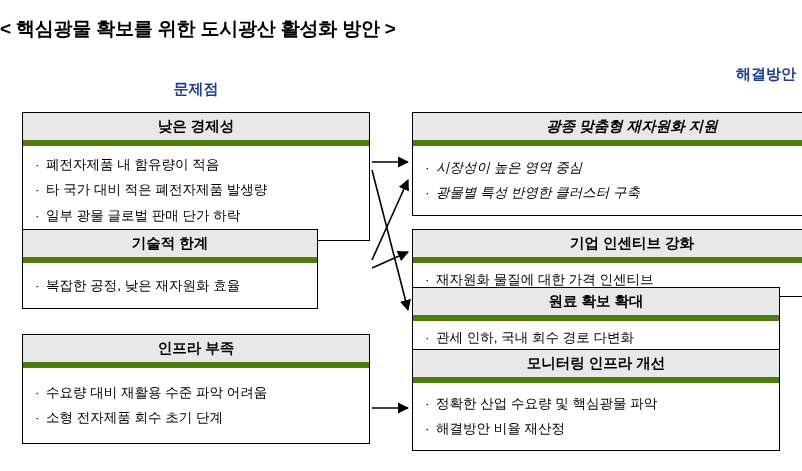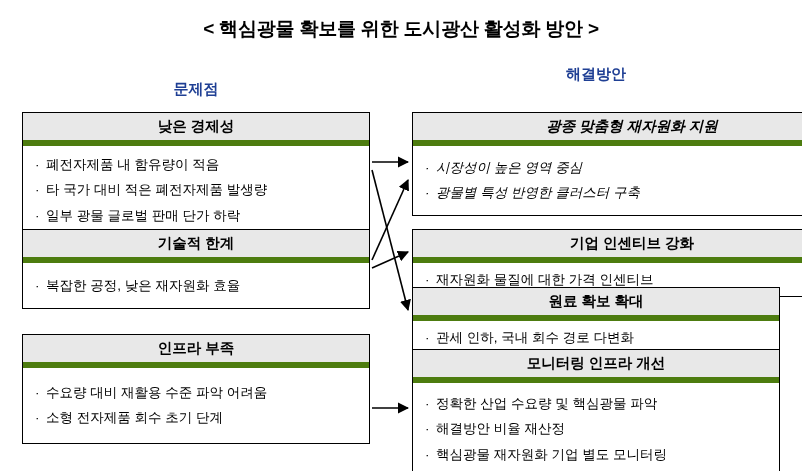--- a/index.html
+++ b/index.html
@@ -17,35 +17,34 @@
     height: 471px;
     overflow: hidden;
     background: #ffffff;
   }
 
   .title {
     position: absolute;
     left: 0;
     top: 16px;
     width: 802px;
-    text-align: center;
     font-size: 19px;
     font-weight: bold;
     letter-spacing: -0.2px;
   }
 
   .col-head {
     position: absolute;
     font-size: 15px;
     font-weight: bold;
     color: #1f3f94;
     text-align: center;
   }
   #head-problem { left: 22px; top: 80px; width: 348px; }
-  #head-solution { left: 412px; top: 65px; width: 368px; }
+  #head-solution { left: 428px; top: 65px; width: 368px; text-align: right; }
 
   .box {
     position: absolute;
     border: 1px solid #000000;
     box-sizing: border-box;
     background: #ffffff;
   }
   .box-header {
     font-size: 14.5px;
     font-weight: bold;
@@ -66,21 +65,21 @@
     padding: 3px 0 3px 0;
     white-space: nowrap;
   }
   .bullet .dot {
     display: inline-block;
     width: 11px;
   }
 
   
   #box-econ   { left: 22px;  top: 112px; width: 348px; }
-  #box-tech   { left: 22px;  top: 229px; width: 348px; }
+  #box-tech   { left: 22px;  top: 229px; width: 296px; }
   #box-infra  { left: 22px;  top: 334px; width: 348px; }
 
   
   #box-recycle { left: 412px; top: 112px; width: 440px; font-style: italic; }
   #box-incent  { left: 412px; top: 229px; width: 440px; }
   #box-raw     { left: 412px; top: 287px; width: 368px; }
   #box-monitor { left: 412px; top: 349px; width: 368px; }
 
   .arrows {
     position: absolute;
@@ -145,21 +144,20 @@
     <div class="box-body" style="padding-top:4px;padding-bottom:4px;">
       <div class="bullet"><span class="dot">·</span><span>관세 인하, 국내 회수 경로 다변화</span></div>
     </div>
   </div>
 
   <div class="box" id="box-monitor">
     <div class="box-header">모니터링 인프라 개선</div>
     <div class="box-body" style="padding-top:8px;padding-bottom:8px;">
       <div class="bullet"><span class="dot">·</span><span>정확한 산업 수요량 및 핵심광물 파악</span></div>
       <div class="bullet"><span class="dot">·</span><span>해결방안 비율 재산정</span></div>
-      <div class="bullet"><span class="dot">·</span><span>핵심광물 재자원화 기업 별도 모니터링</span></div>
     </div>
   </div>
 
   <svg class="arrows" viewBox="0 0 802 471">
     <defs>
       <marker id="ah" viewBox="0 0 10 10" refX="9" refY="5" markerWidth="7" markerHeight="7" orient="auto-start-reverse">
         <path d="M 0 0 L 10 5 L 0 10 z" fill="#000000"></path>
       </marker>
     </defs>
 

